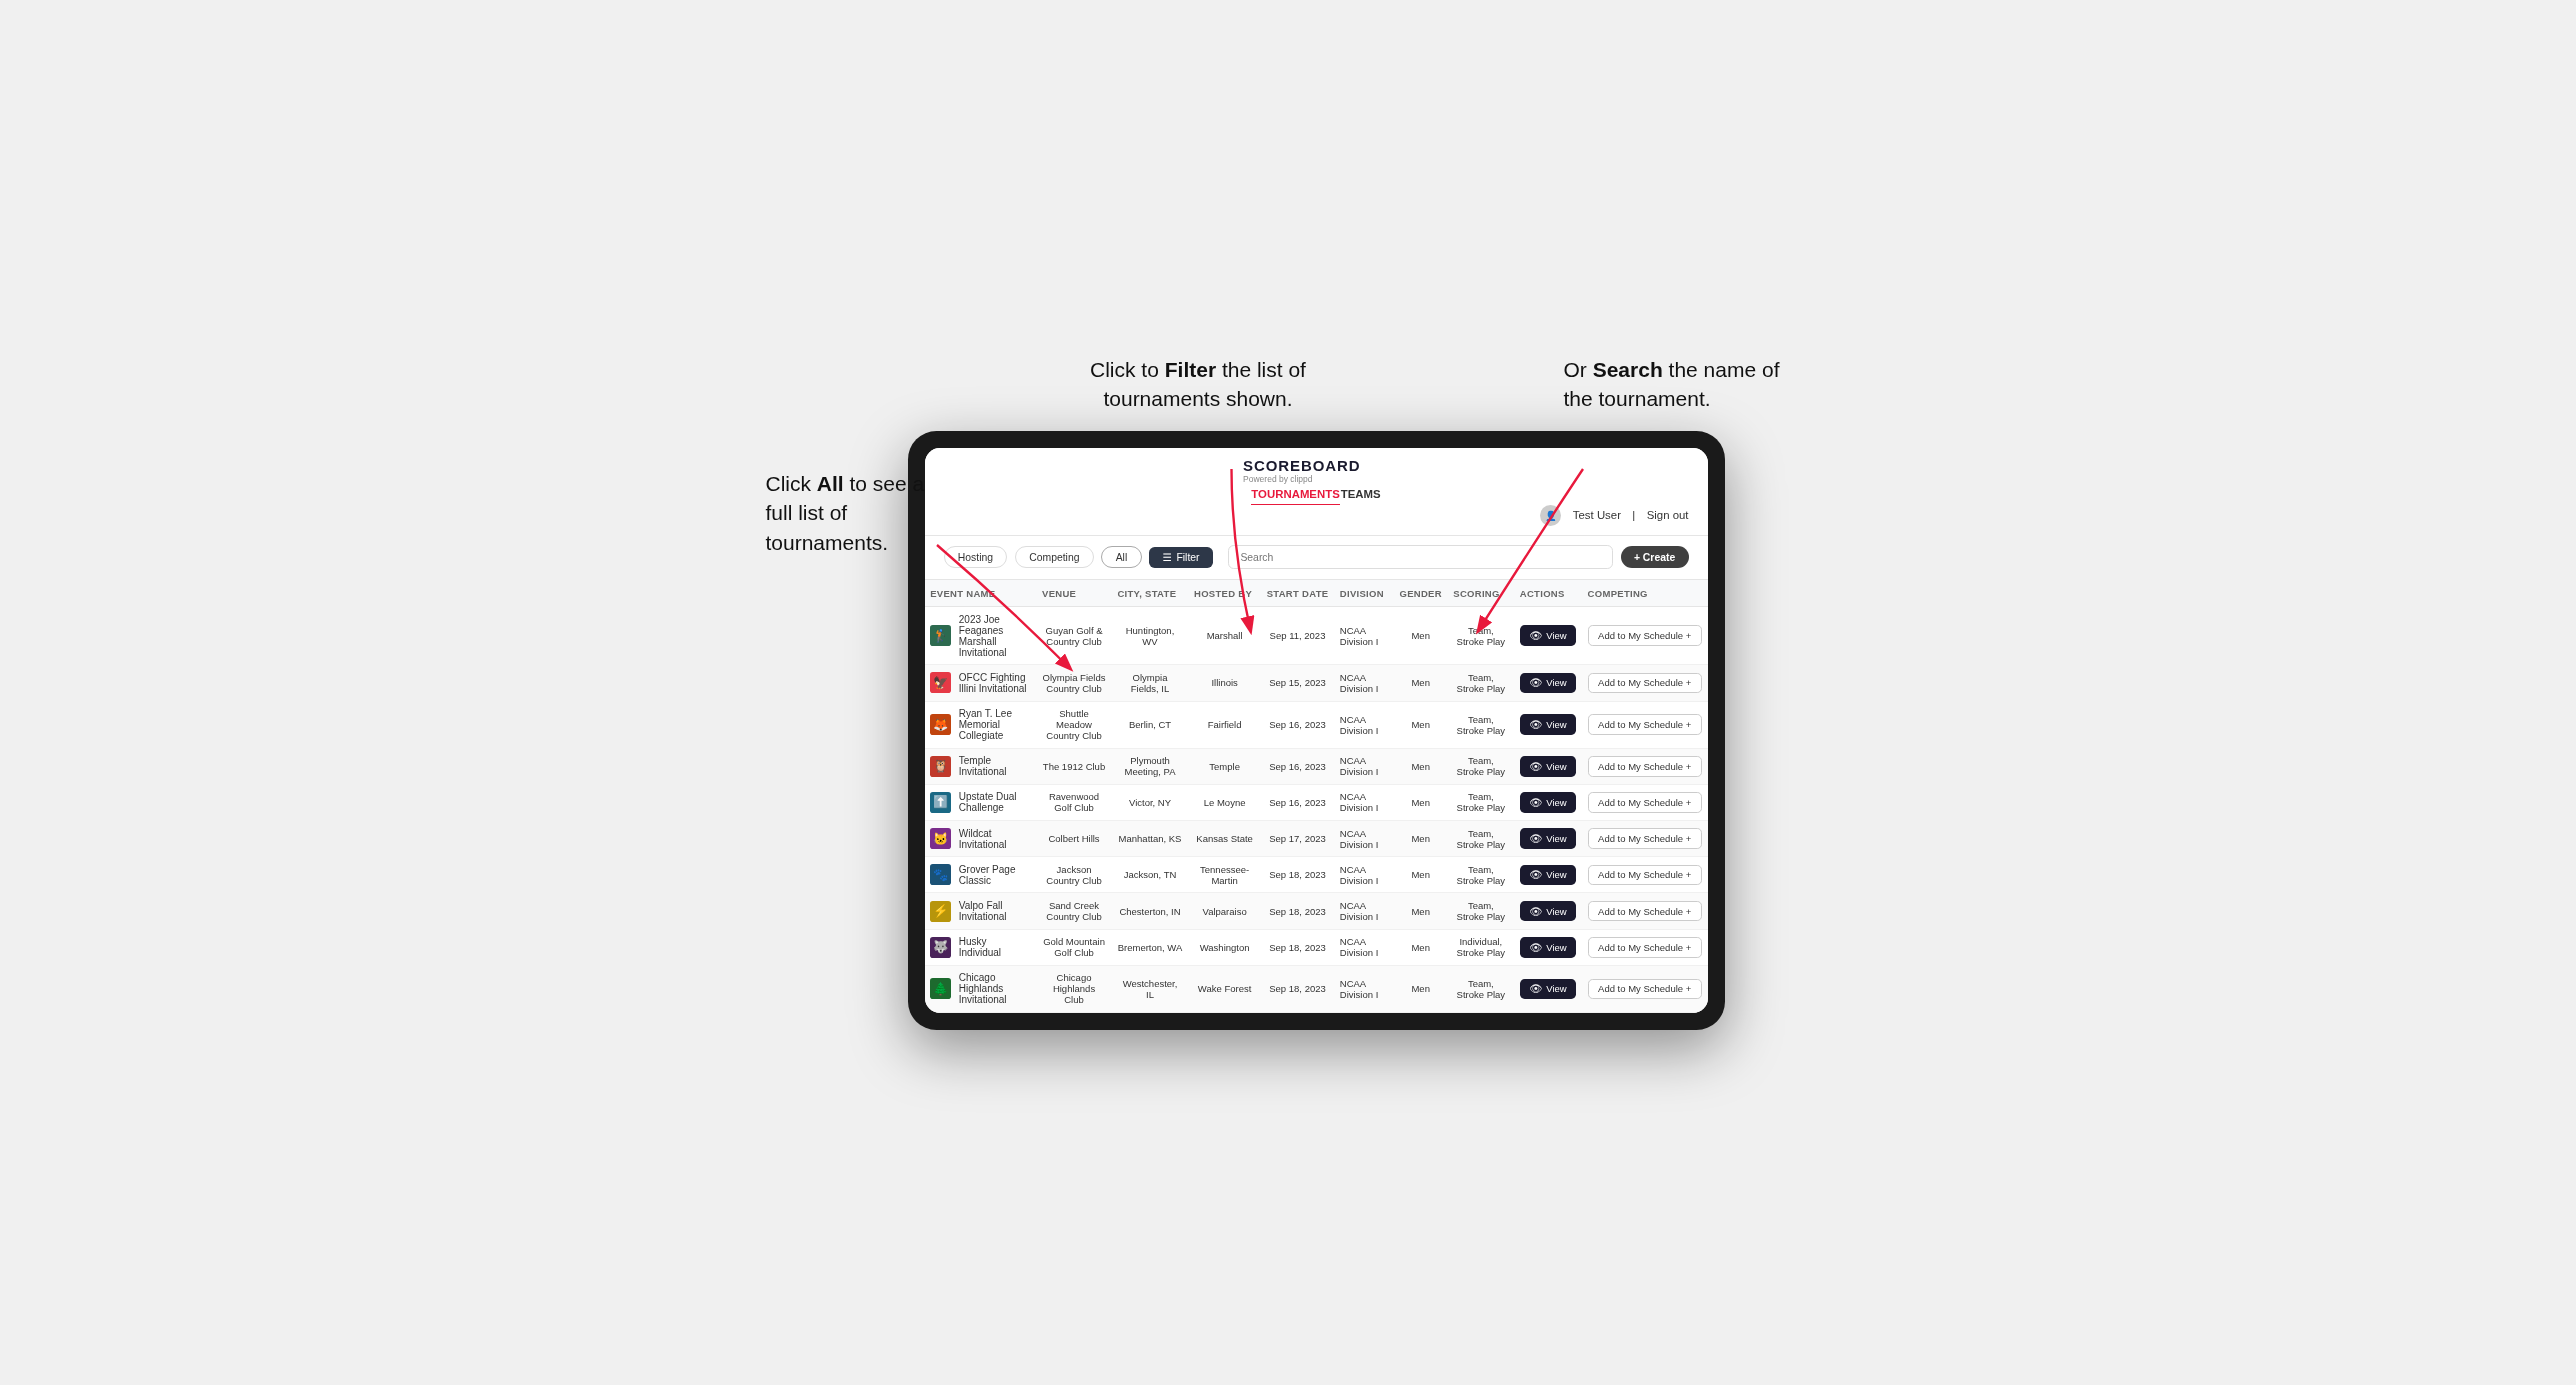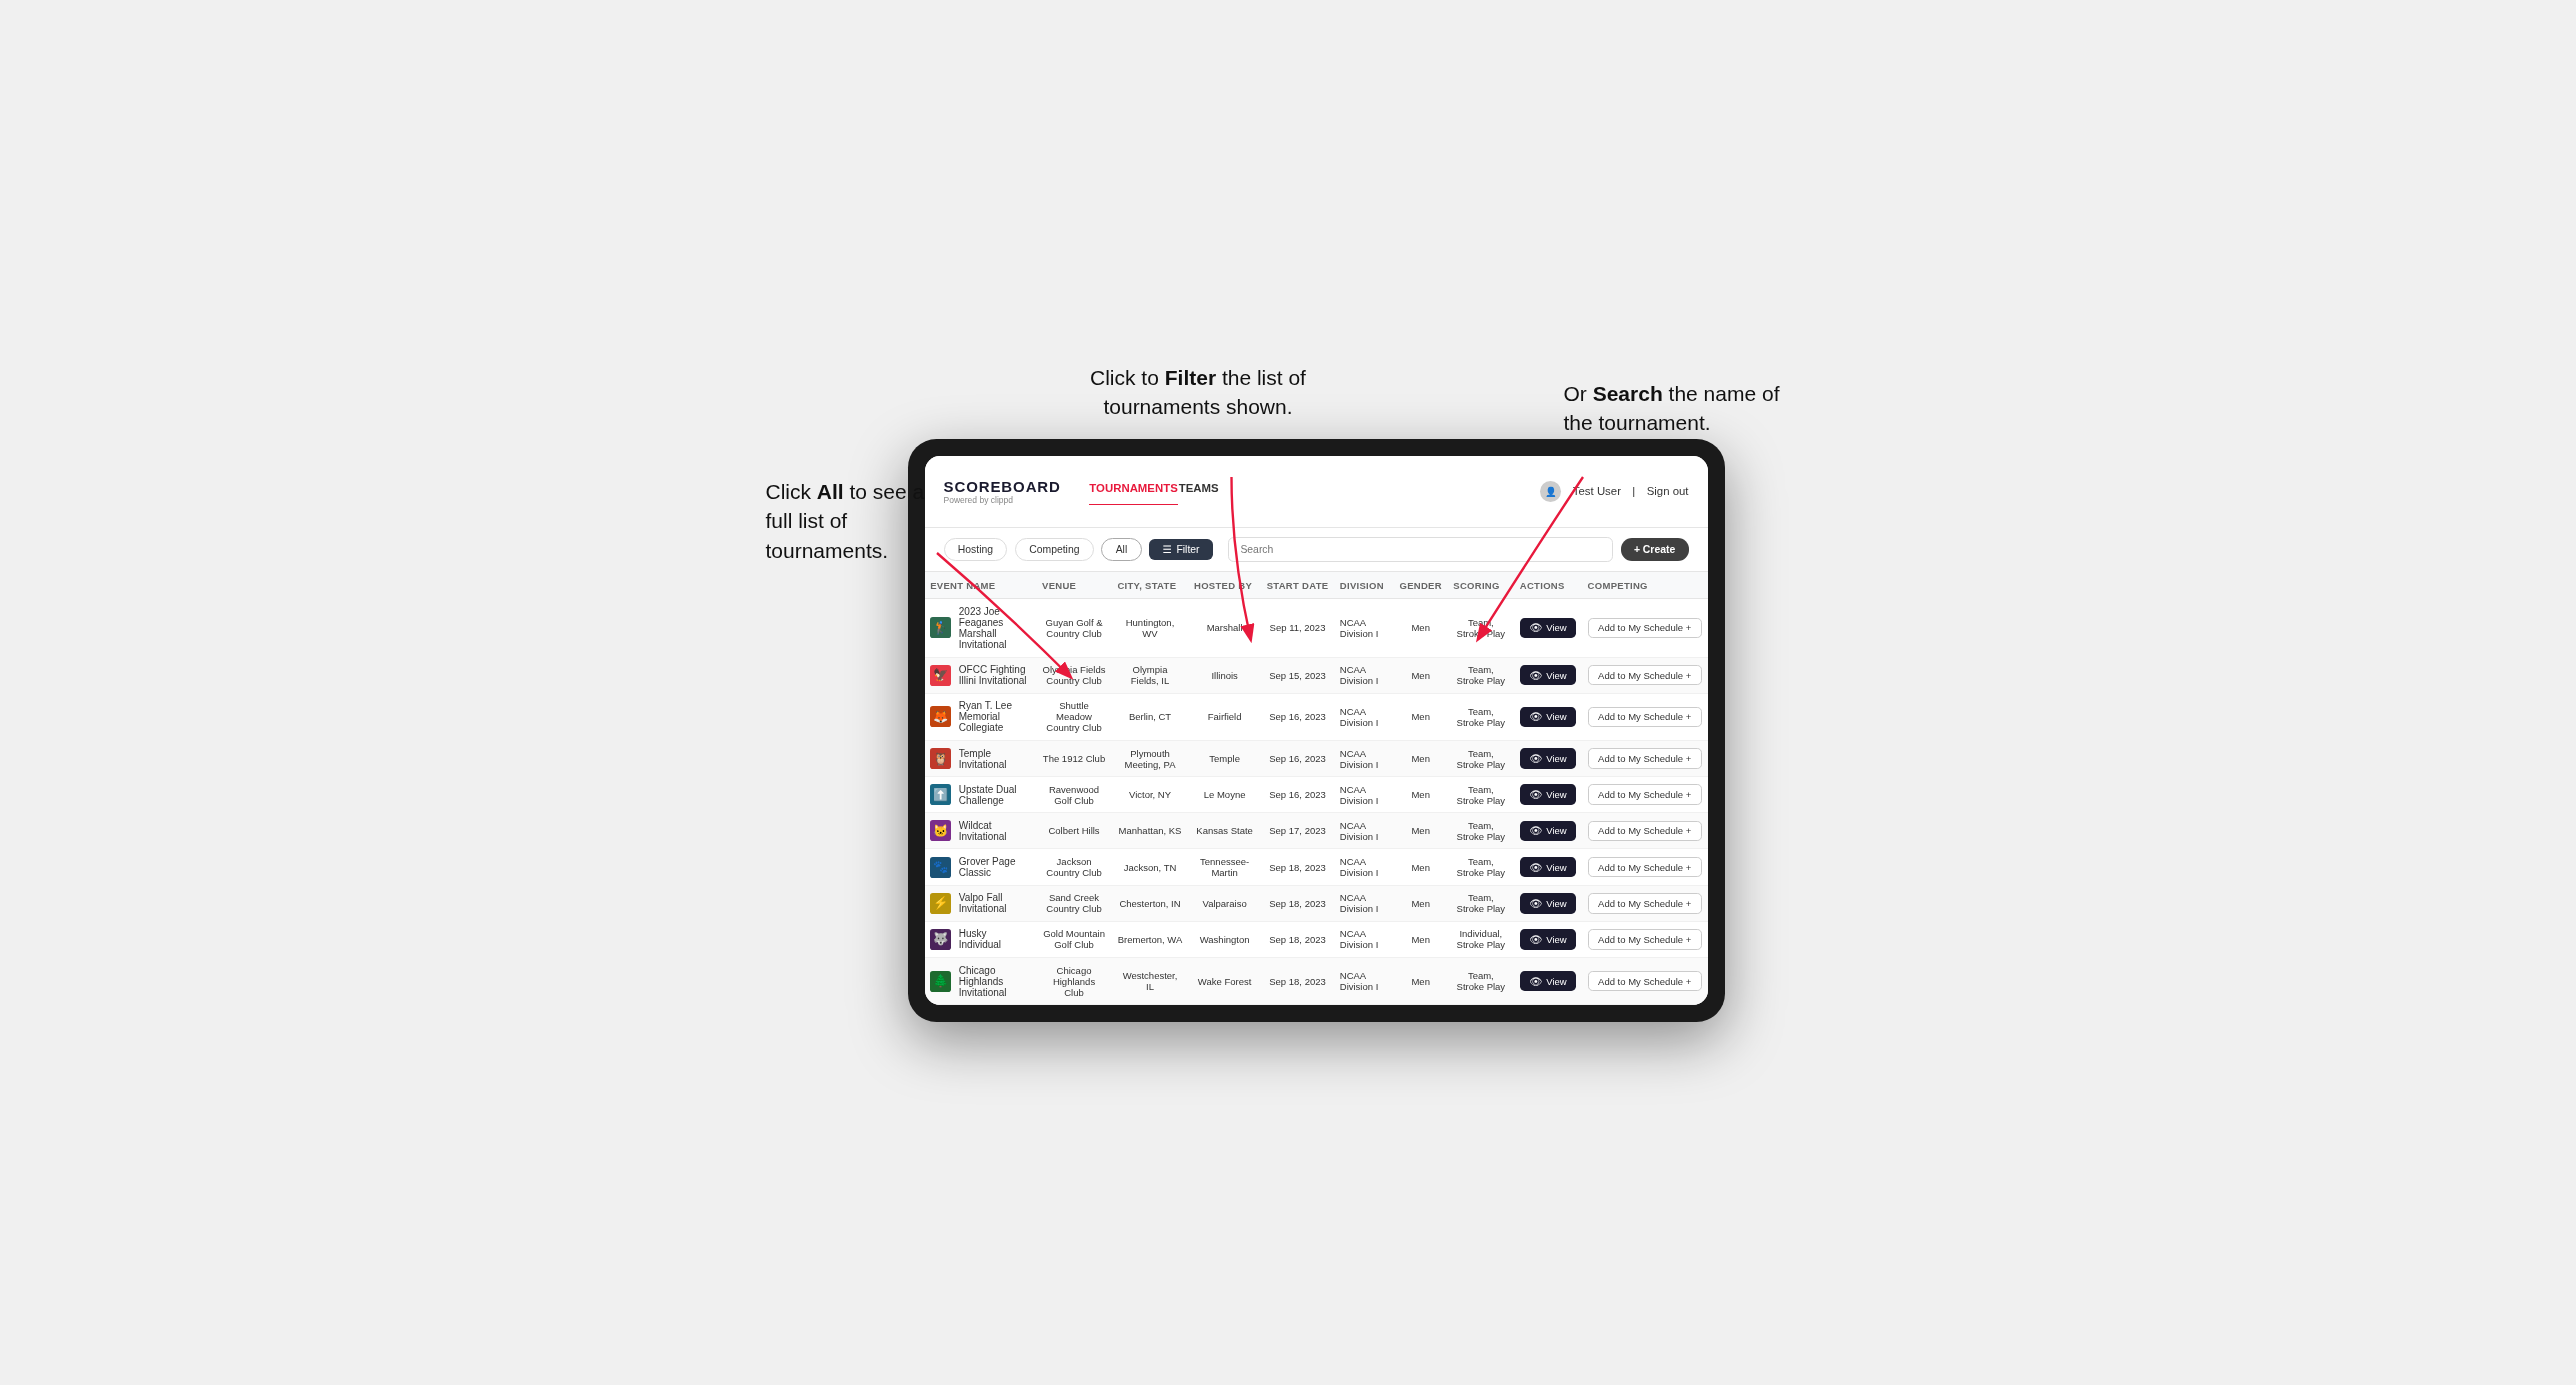--- a/index.html
+++ b/index.html
@@ -42,23 +42,25 @@
     .tablet-screen {
       background: #fff;
       border-radius: 15px;
       overflow: hidden;
       min-height: 494px;
     }
 
     
     .app-header {
       display: flex;
-      padding: 22px 19px;
+      align-items: center;
+      padding: 9px 19px;
       border-bottom: 0.9px solid #e5e5e5;
       background: #fff;
+      flex-direction: column;
     }
     .logo-area {
       display: flex;
       flex-direction: column;
       margin-right: 28.5px;
     }
     .logo-text {
       font-size: 15px;
       font-weight: 900;
       letter-spacing: 0.9px;
@@ -266,21 +268,21 @@
   <div style="position:relative; width:1045px; padding: 0 19px;">
 
     <div class="annotation" style="position:absolute; top:114px; left:0; max-width:190px;">
       Click <strong>All</strong> to see a full list of tournaments.
     </div>
 
     <div class="annotation" style="position:absolute; top:0px; left:271px; max-width:323px; text-align:center;">
       Click to <strong>Filter</strong> the list of tournaments shown.
     </div>
 
-    <div class="annotation" style="position:absolute; top:16px; right:0px; max-width:247px; text-align:left;margin-left:33px;">
+    <div class="annotation" style="position:absolute; top:0px; right:0px; max-width:247px; text-align:left;margin-left:33px;">
       Or <strong>Search</strong> the name of the tournament.
     </div>
 
     <svg class="arrow-svg" style="position:absolute;top:0;left:0;width:1045px;height:760px;pointer-events:none;" viewBox="0 0 1100 800">
 
       <path d="M 180 200 Q 250 260 320 330" stroke="#e8193c" stroke-width="2.5" fill="none" marker-end="url(#arrowhead)"></path>
 
       <path d="M 490 120 Q 490 200 510 290" stroke="#e8193c" stroke-width="2.5" fill="none" marker-end="url(#arrowhead)"></path>
 
       <path d="M 860 120 Q 820 180 750 290" stroke="#e8193c" stroke-width="2.5" fill="none" marker-end="url(#arrowhead)"></path>

